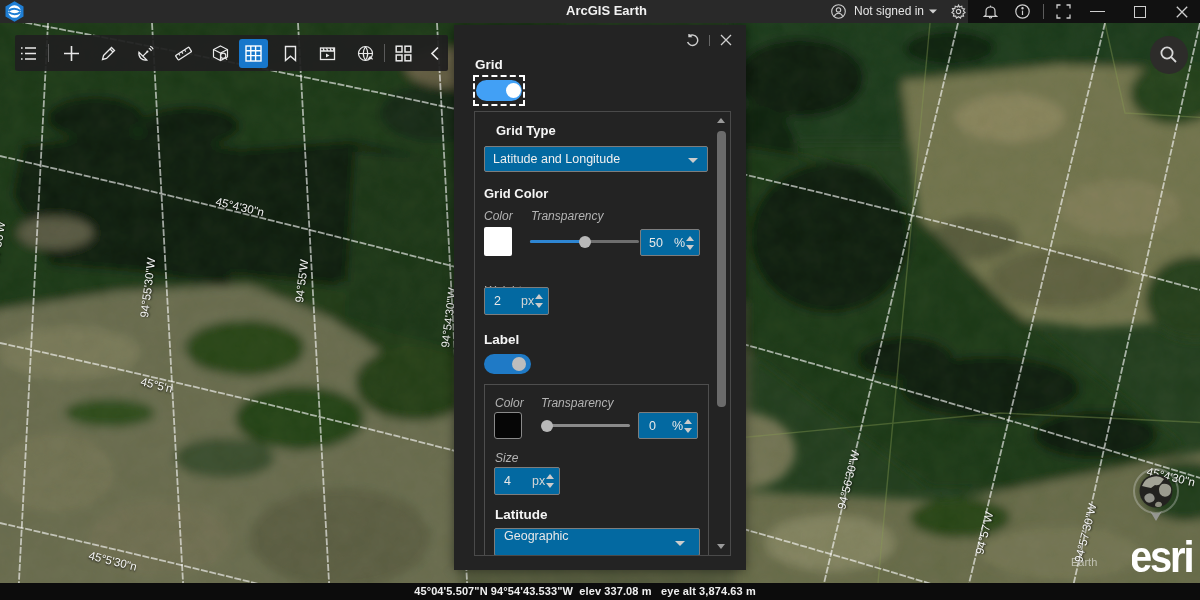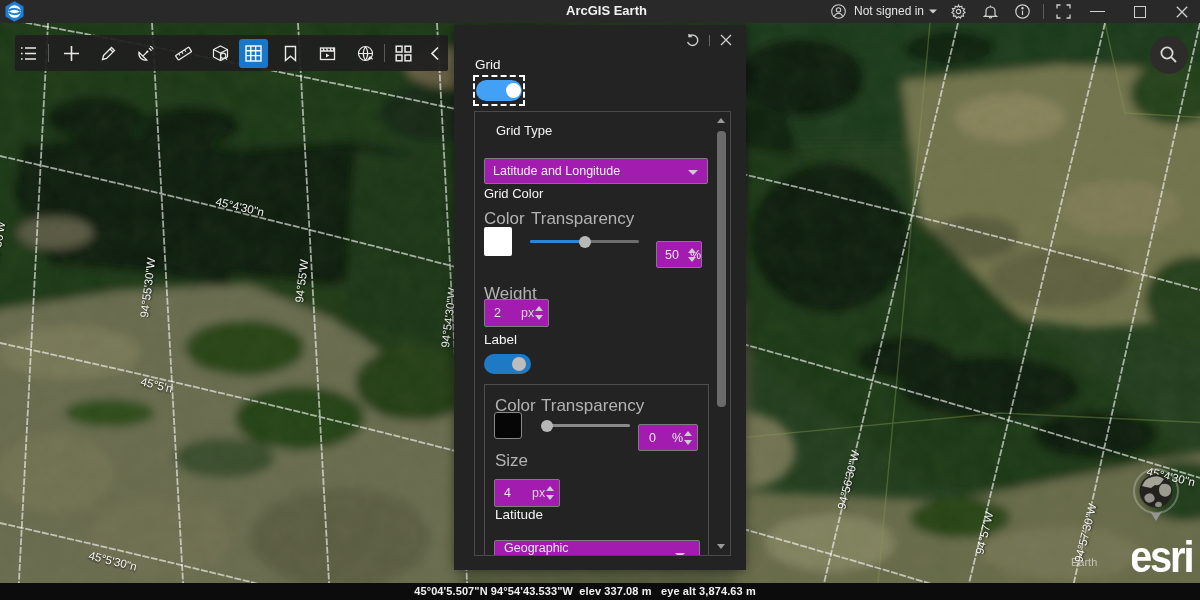--- a/index.html
+++ b/index.html
@@ -1,21 +1,21 @@
 <!DOCTYPE html>
 <html><head>
 <meta charset="utf-8">
 <style>
   * { margin:0; padding:0; box-sizing:border-box; }
   html,body { width:1200px; height:600px; overflow:hidden; background:#111;
     font-family:"Liberation Sans", sans-serif; }
   #app { position:relative; width:1200px; height:600px; overflow:hidden; }
 
   
-  #titlebar { position:absolute; left:0; top:0; width:1200px; height:23px;
+  #titlebar { position:absolute; left:0; top:0; width:968px; height:23px;
     background:#292929; color:#e9e9e9; z-index:50; }
   #tb-title { position:absolute; left:566px; top:3px; font-size:13px; font-weight:bold; color:#f2f2f2; }
   .tbi { position:absolute; top:0; }
 
   
   #map { position:absolute; left:0; top:23px; width:1200px; height:560px; z-index:1; }
 
   
   #toolbar { position:absolute; left:15px; top:35px; width:433px; height:36px;
     background:rgba(32,32,32,0.94); border-radius:2px; z-index:20; }
@@ -24,24 +24,24 @@
   #tsel { position:absolute; left:224px; top:4px; width:29px; height:29px;
     background:#1777cb; border-radius:3px; }
 
   
   #search { position:absolute; left:1150px; top:36px; width:38px; height:38px;
     border-radius:50%; background:#2d2c2a; z-index:20; }
 
   
   #panel { position:absolute; left:454px; top:25px; width:292px; height:545px;
     background:#232323; z-index:30; color:#e8e8e8; box-shadow:0 0 10px rgba(0,0,0,0.45); }
-  #panel .bold { font-weight:normal; color:#f5f5f5; }
-  .glabel { position:absolute; font-size:17px; color:#b3b3b3; }
+  #panel .bold { font-weight:bold; color:#f5f5f5; }
+  .glabel { position:absolute; font-size:12px; color:#b3b3b3;font-style:italic; }
   .inbox  { position:absolute; border:1px solid #4a4a4a; }
-  .ctrl   { position:absolute; border:1px solid #7d7d7d; border-radius:2px; background:#a21caf;margin-top:12px; }
+  .ctrl   { position:absolute; border:1px solid #7d7d7d; border-radius:2px; background:#0369a1; }
 
   
   #statusbar { position:absolute; left:0; top:583px; width:1200px; height:17px;
     background:#0c0c0c; z-index:40; color:#f0f0f0; font-size:12px; text-align:center; }
   #statusbar span { position:relative; top:1px; font-size:11px; font-weight:bold; letter-spacing:0.1px; }
 
   #esri { position:absolute; left:1132px; top:531px; z-index:10; }
   #globenav { position:absolute; left:1128px; top:462px; z-index:10; }
   #maxar { position:absolute; left:1071px; top:556px; z-index:10; color:rgba(255,255,255,0.55); font-size:11px; }
 </style>
@@ -306,21 +306,21 @@
         <div style="position:absolute;left:8px;top:5px;font-size:12.5px;color:#f0f0f0">Latitude and Longitude</div>
         <div style="position:absolute;right:9px;top:11px;width:0;height:0;border-left:5px solid transparent;border-right:5px solid transparent;border-top:5px solid #ccc"></div>
       </div>
       <div class="bold" style="position:absolute;left:9px;top:74px;font-size:13px">Grid Color</div>
       <div class="glabel" style="left:9px;top:97px">Color</div>
       <div class="glabel" style="left:56px;top:97px">Transparency</div>
       <div style="position:absolute;left:9px;top:115px;width:28px;height:29px;background:#fff;border-radius:2px"></div>
       <div style="position:absolute;left:55px;top:128px;width:109px;height:3px;background:#6e6e6e;border-radius:2px"></div>
       <div style="position:absolute;left:55px;top:128px;width:55px;height:3px;background:#2e86d3;border-radius:2px"></div>
       <div style="position:absolute;left:104px;top:123.5px;width:12px;height:12px;border-radius:50%;background:#b8b8b8"></div>
-      <div class="ctrl" style="left:181px;top:117px;width:46px;height:27px">
+      <div class="ctrl" style="left:165px;top:117px;width:60px;height:27px">
         <div style="position:absolute;left:8px;top:6px;font-size:12.5px">50</div>
         <div style="position:absolute;left:33px;top:6px;font-size:12.5px">%</div>
         <div style="position:absolute;right:5px;top:6px;width:0;height:0;border-left:4px solid transparent;border-right:4px solid transparent;border-bottom:5px solid #ccc"></div>
         <div style="position:absolute;right:5px;bottom:5px;width:0;height:0;border-left:4px solid transparent;border-right:4px solid transparent;border-top:5px solid #ccc"></div>
       </div>
       <div class="glabel" style="left:9px;top:172px">Weight</div>
       <div class="ctrl" style="left:9px;top:175px;width:65px;height:28px">
         <div style="position:absolute;left:9px;top:6px;font-size:12.5px">2</div>
         <div style="position:absolute;left:36px;top:6px;font-size:12.5px;color:#d5d5d5">px</div>
         <div style="position:absolute;right:5px;top:6px;width:0;height:0;border-left:4px solid transparent;border-right:4px solid transparent;border-bottom:5px solid #ccc"></div>

